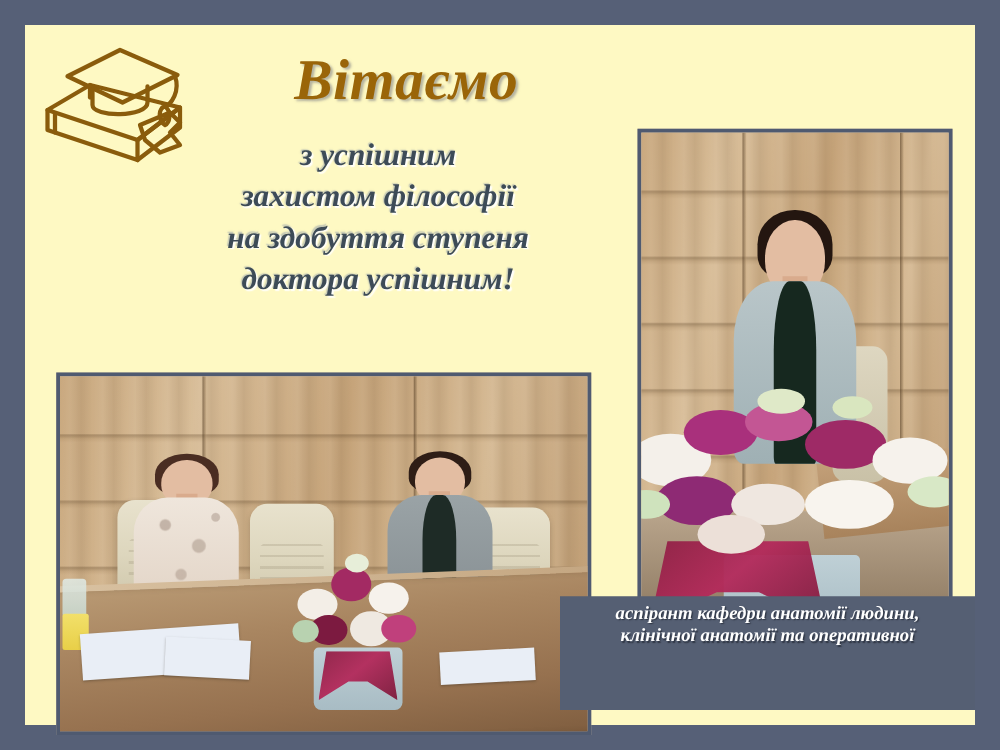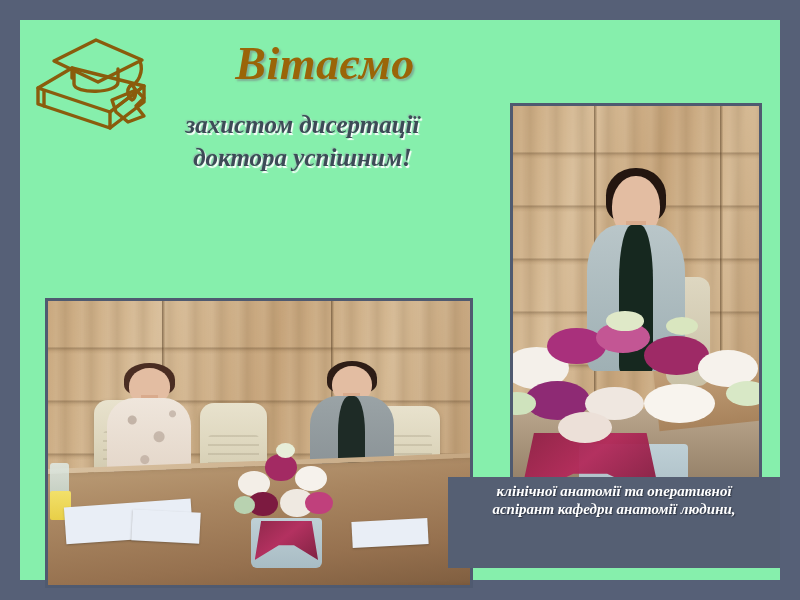--- a/index.html
+++ b/index.html
@@ -16,21 +16,21 @@
     overflow: hidden;
     font-family: "Liberation Serif", "DejaVu Serif", serif;
   }
   
   #page {
     position: absolute;
     left: 20px;
     top: 20px;
     width: 760px;
     height: 560px;
-    background: #86efac;
+    background: #fef9c3;
   }
 
   
   .header {
     position: absolute;
     left: 0px;
     top: 0px;
     width: 470px;
     height: 260px;
   }
@@ -276,21 +276,23 @@
           <path d="M108 33 C112 44 106 56 98 58"></path>
           <path d="M98 58 C94 62 96 70 100 72 C104 70 105 62 101 58"></path>
 
           <path d="M80 72 L104 62 L112 70 L104 78 L112 88 L96 94 L84 84 Z"></path>
         </svg>
       </div>
 
       <div class="greeting">Вітаємо</div>
 
       <div class="subtitle">
-        <span class="line">захистом дисертації</span>
+        <span class="line">з успішним</span>
+        <span class="line">захистом філософії</span>
+        <span class="line">на здобуття ступеня</span>
         <span class="line">доктора успішним!</span>
       </div>
     </div>
 
     <div class="photo" id="photo-left">
       <div class="scene">
         <div class="wall">
           <div class="seam" style="left:27%"></div>
           <div class="seam" style="left:67%"></div>
         </div>
@@ -374,19 +376,19 @@
             <div class="bloom" style="left:62%;top:6%;width:12%;height:13%;background:#d9e6bf"></div>
             <div class="bloom" style="left:84%;top:52%;width:16%;height:18%;background:#d8e8c6"></div>
             <div class="bloom" style="left:0%;top:60%;width:14%;height:16%;background:#cfe3bd"></div>
           </div>
         </div>
       </div>
     </div>
 
     <div id="caption">
       <div class="role">
+        <span class="line">аспірант кафедри анатомії людини,</span>
         <span class="line">клінічної анатомії та оперативної</span>
-        <span class="line">аспірант кафедри анатомії людини,</span>
       </div>
     </div>
 
   </div>
 </div>
 
 </body></html>

